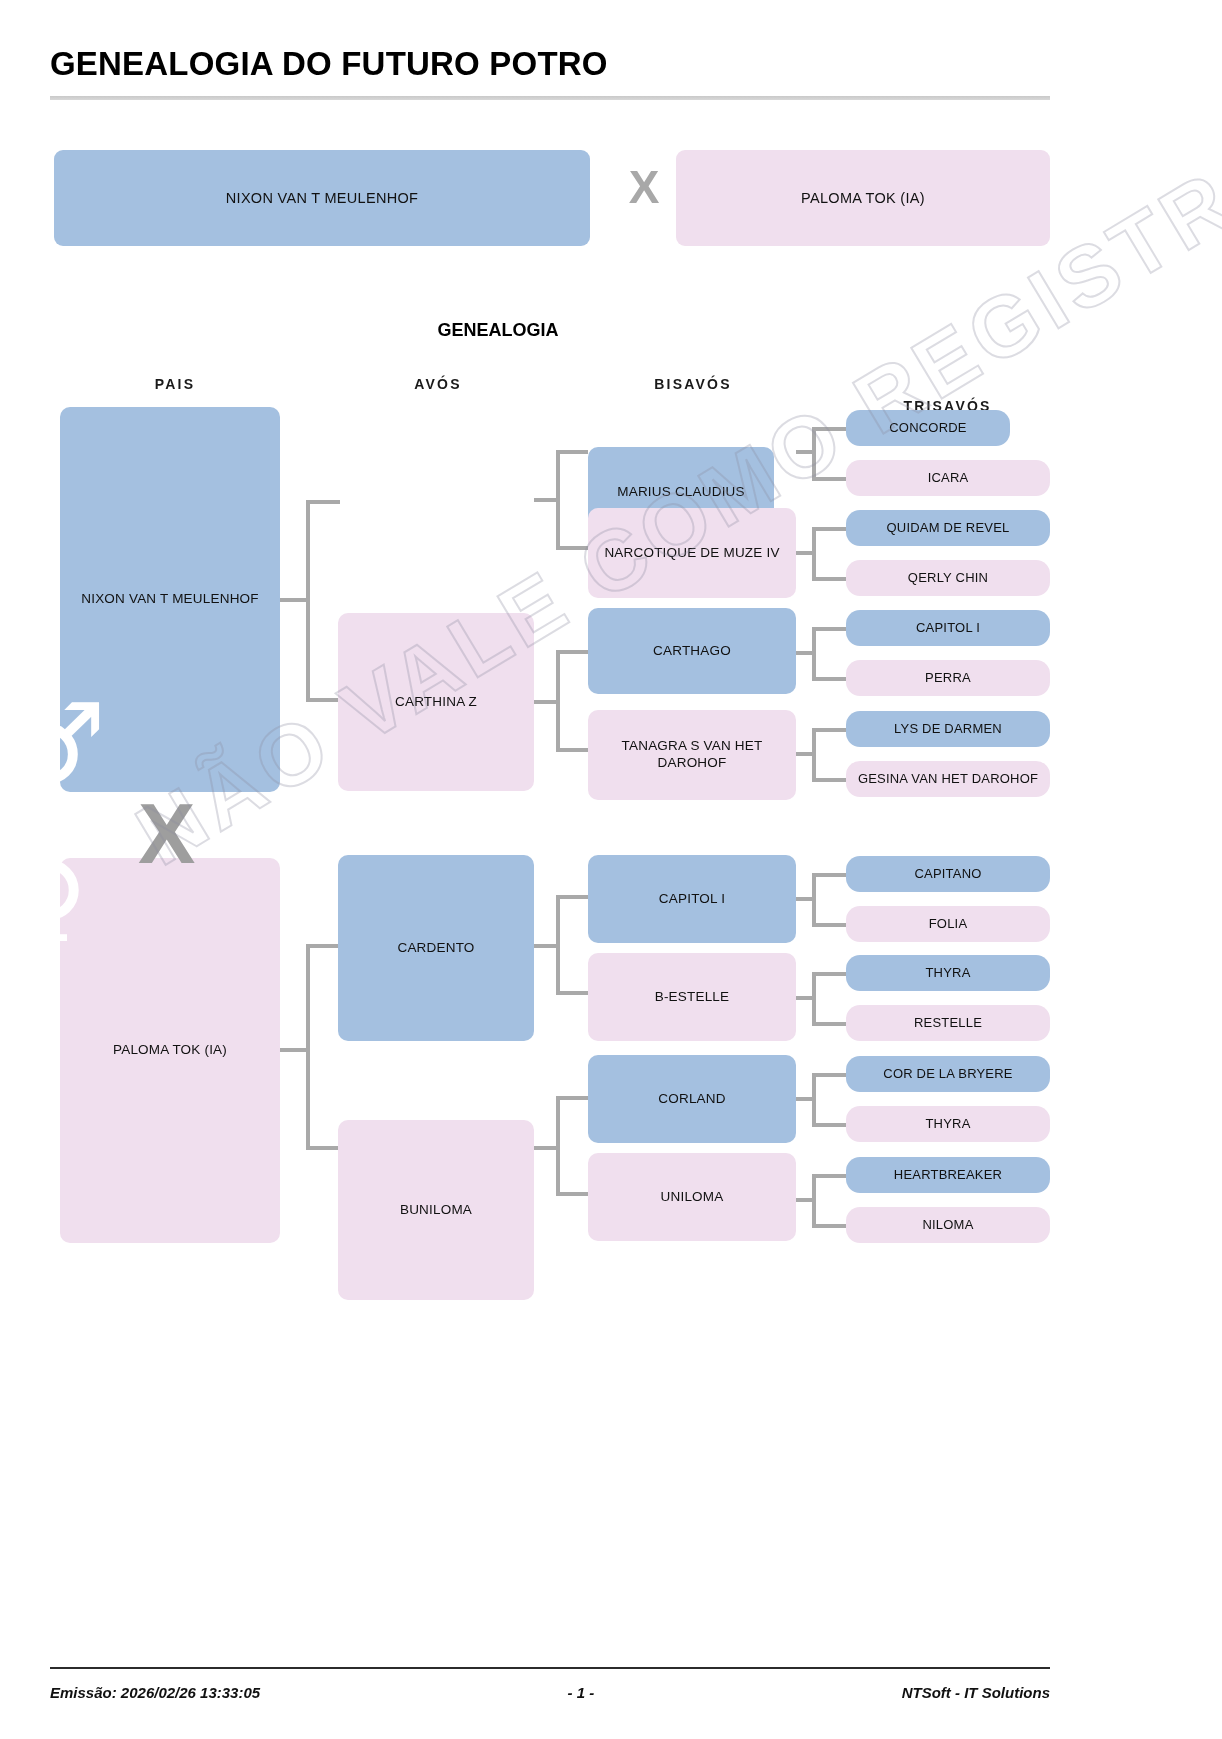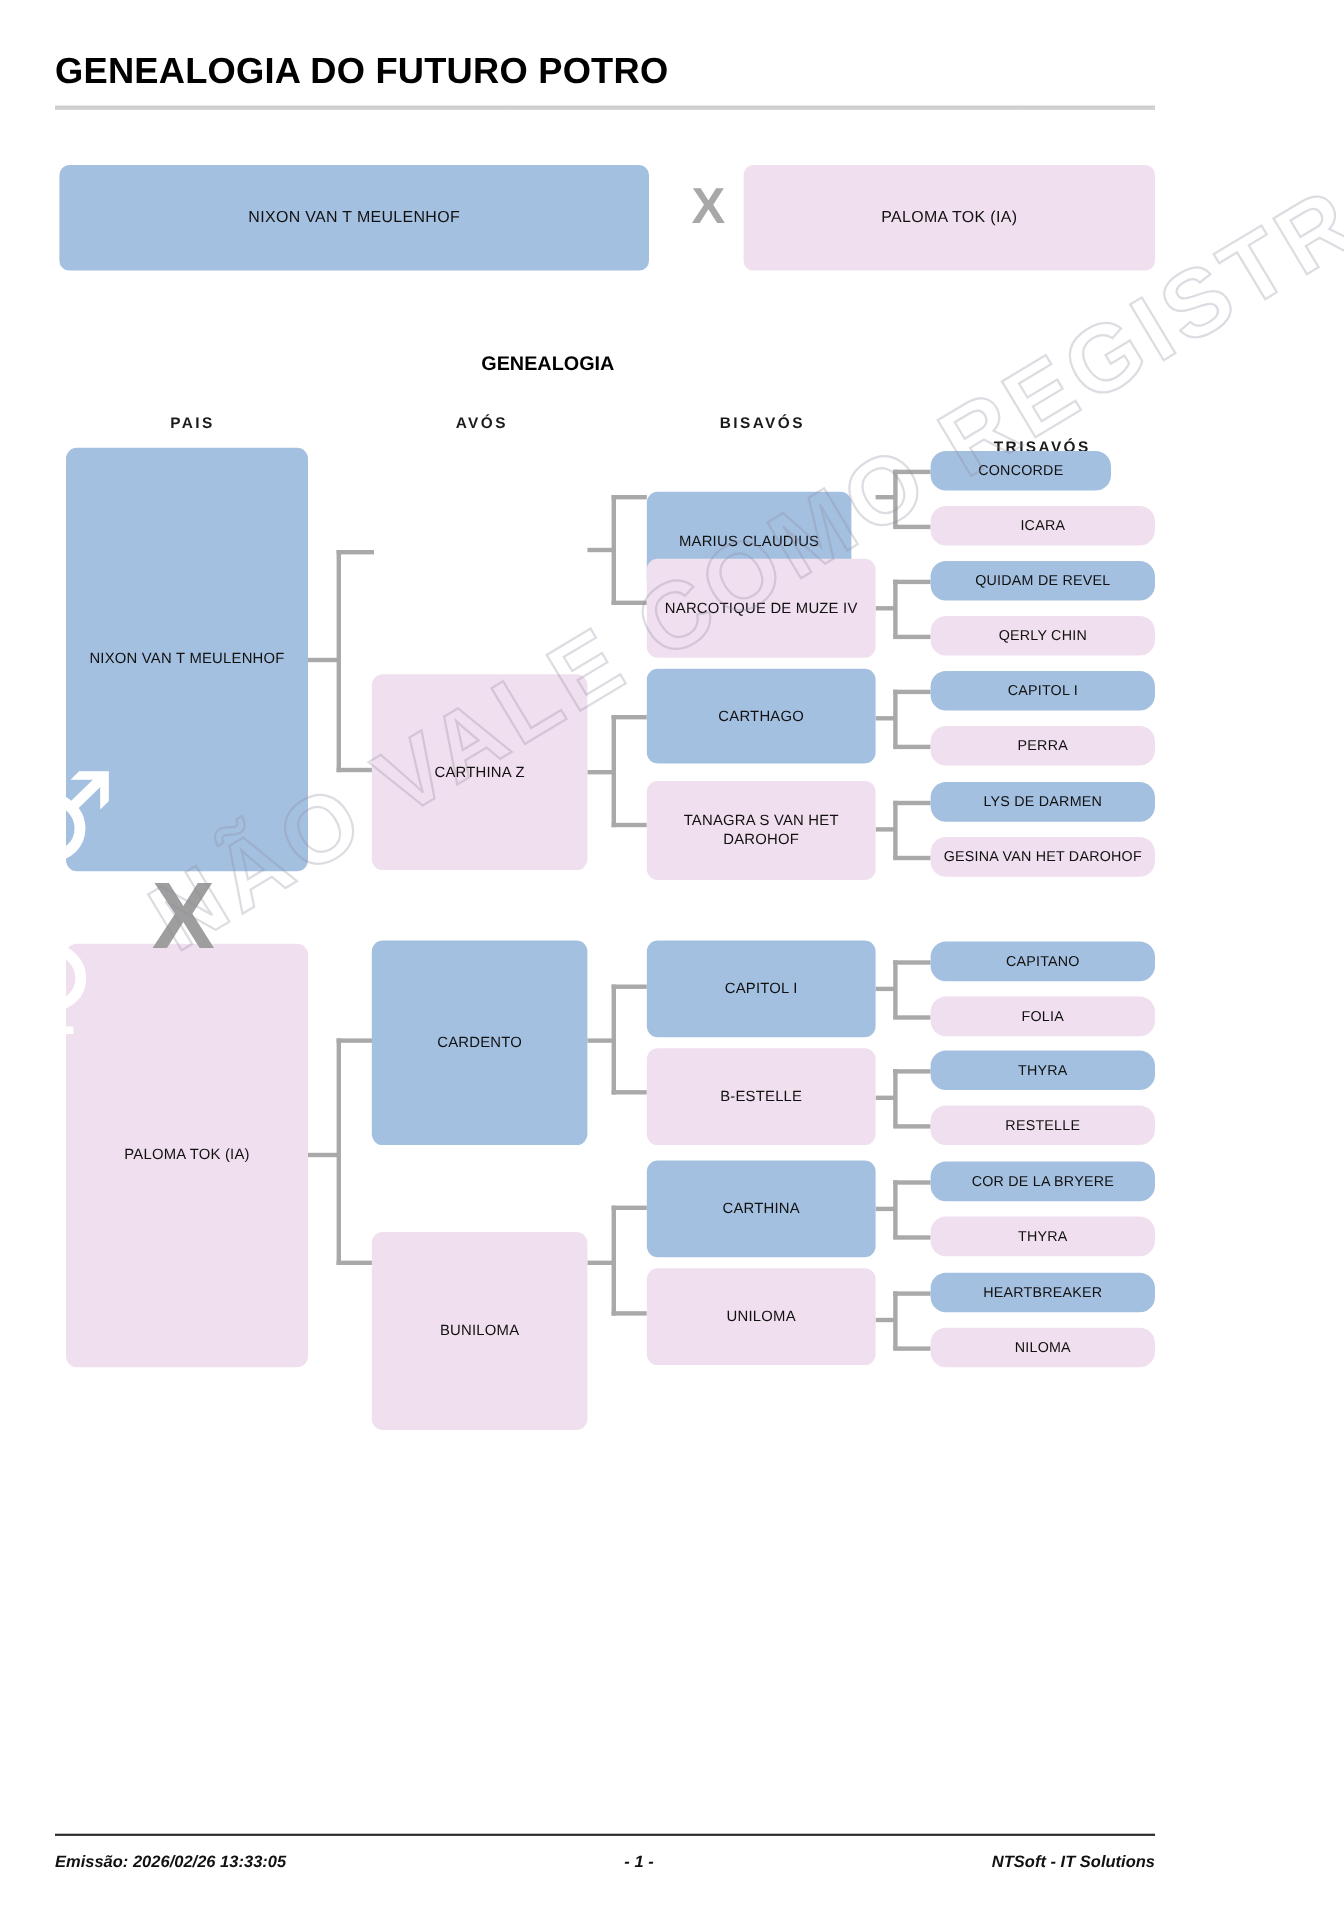--- a/index.html
+++ b/index.html
@@ -304,21 +304,21 @@
     <div class="node female" style="left:588px; top:710px; width:208px; height:90px;">
       <span>TANAGRA S VAN HET DAROHOF</span>
     </div>
     <div class="node male" style="left:588px; top:855px; width:208px; height:88px;">
       <span>CAPITOL I</span>
     </div>
     <div class="node female" style="left:588px; top:953px; width:208px; height:88px;">
       <span>B-ESTELLE</span>
     </div>
     <div class="node male" style="left:588px; top:1055px; width:208px; height:88px;">
-      <span>CARTHINA</span>
+      <span>CORLAND</span>
     </div>
     <div class="node female" style="left:588px; top:1153px; width:208px; height:88px;">
       <span>UNILOMA</span>
     </div>
 
     <div class="ln ln-h" style="left:796px; top:450px; width:18px;"></div>
     <div class="ln ln-v" style="left:812px; top:427px; height:52px;"></div>
     <div class="ln ln-h" style="left:812px; top:427px; width:34px;"></div>
     <div class="ln ln-h" style="left:812px; top:477px; width:34px;"></div>
 

